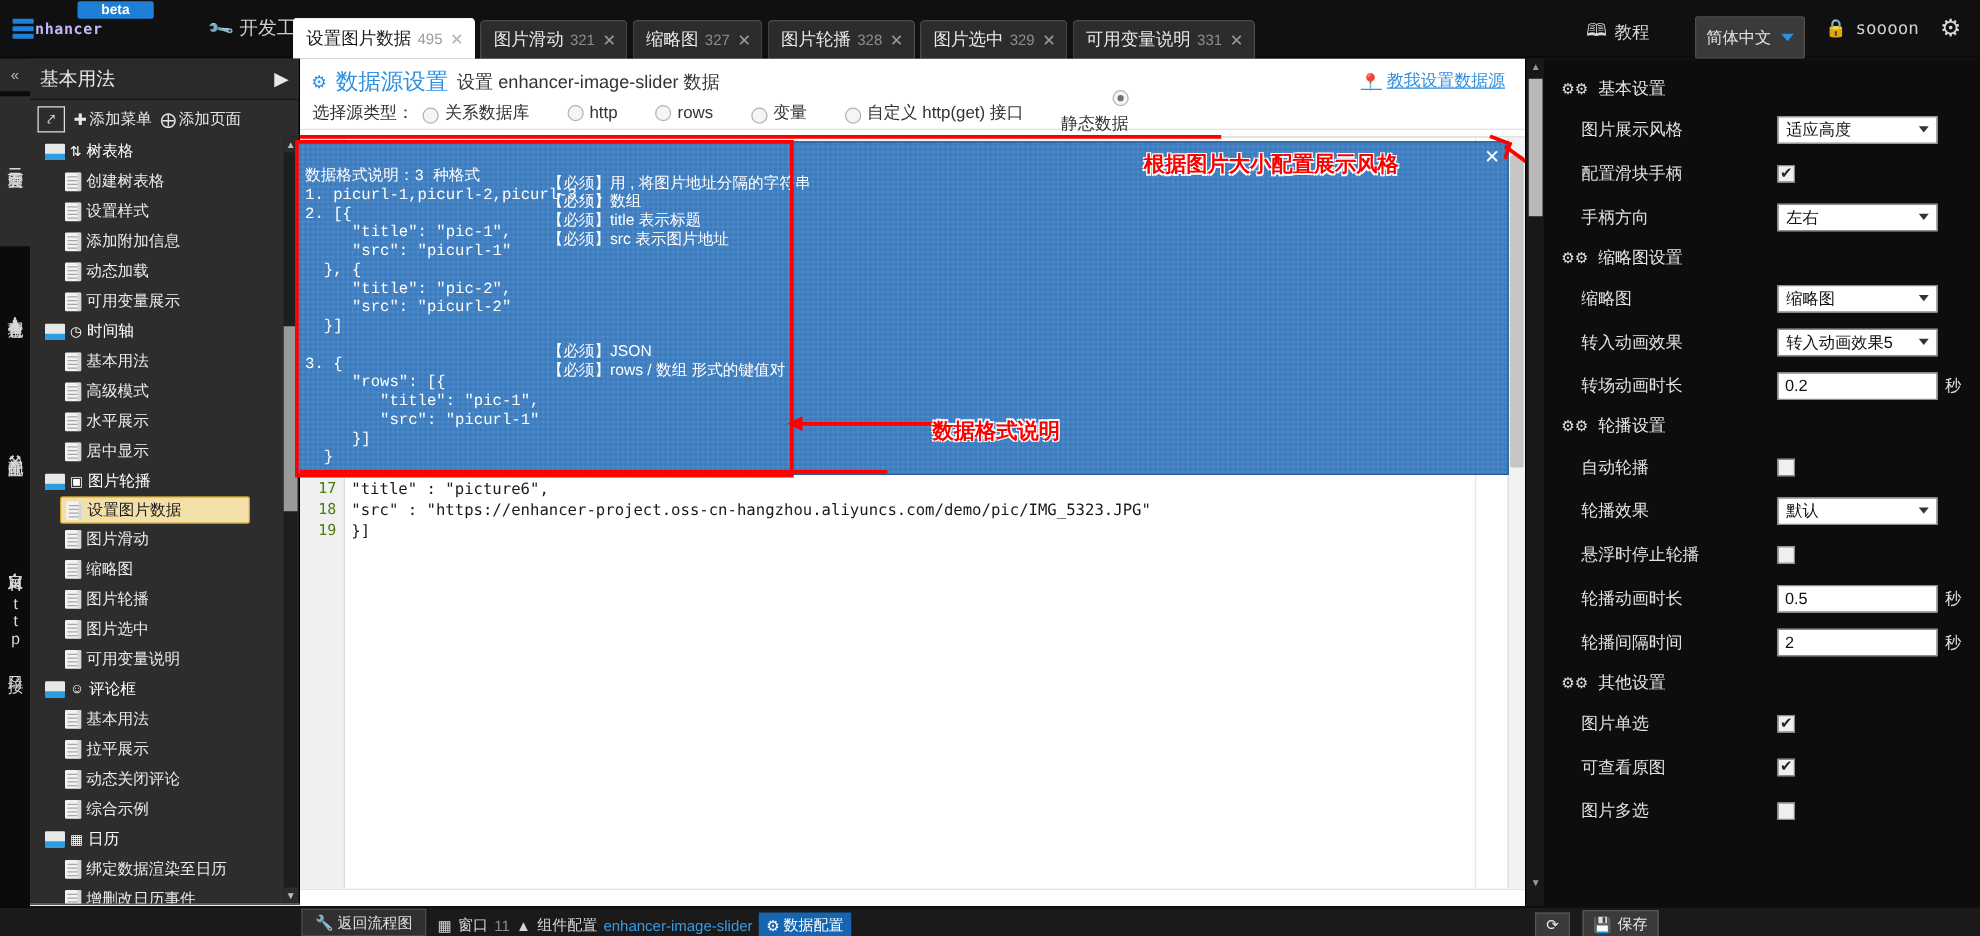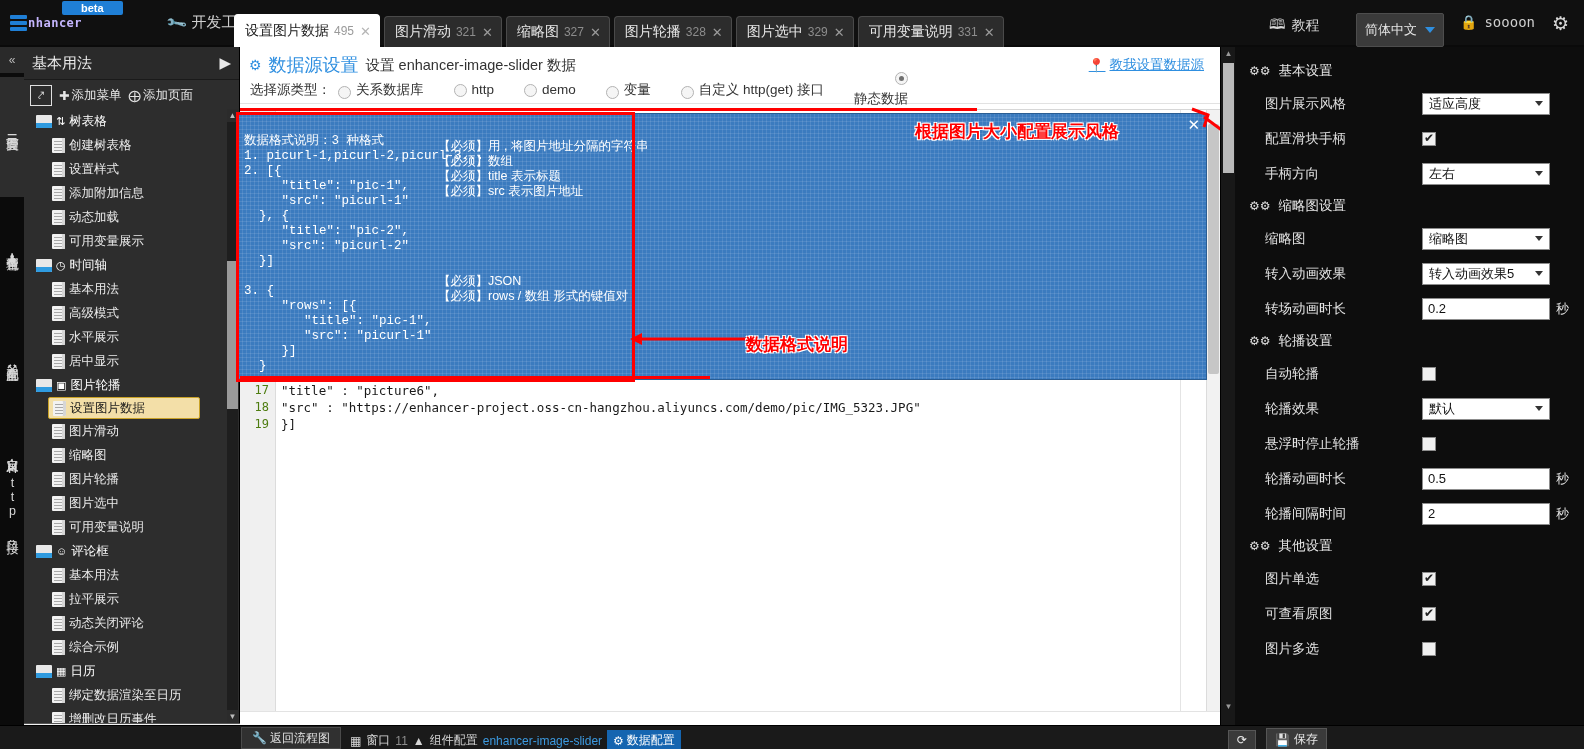--- a/index.html
+++ b/index.html
@@ -449,21 +449,21 @@
   <div class="radio-item" style="margin-right: 30px;">
         <span class="rdo"></span>
         <span>关系数据库</span>
       </div>
       <div class="radio-item" style="margin-right: 30px;">
         <span class="rdo"></span>
         <span>http</span>
       </div>
       <div class="radio-item" style="margin-right: 30px;">
         <span class="rdo"></span>
-        <span>demo</span>
+        <span>rows</span>
       </div>
       <div class="radio-item" style="margin-right: 30px;">
         <span class="rdo"></span>
         <span>变量</span>
       </div>
       <div class="radio-item" style="margin-right: 30px;">
         <span class="rdo"></span>
         <span>自定义 http(get) 接口</span>
       </div>
       <div class="radio-item" style="margin-right: 0px; flex-direction: column;">

